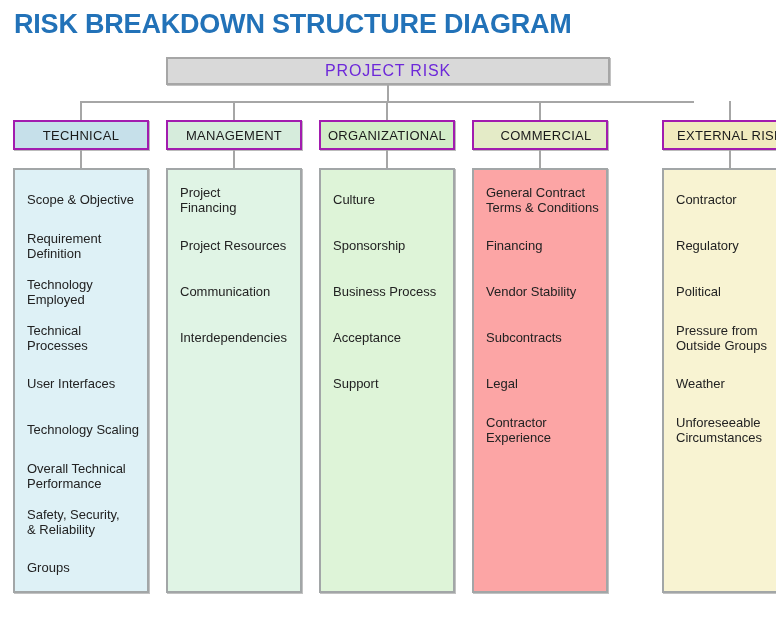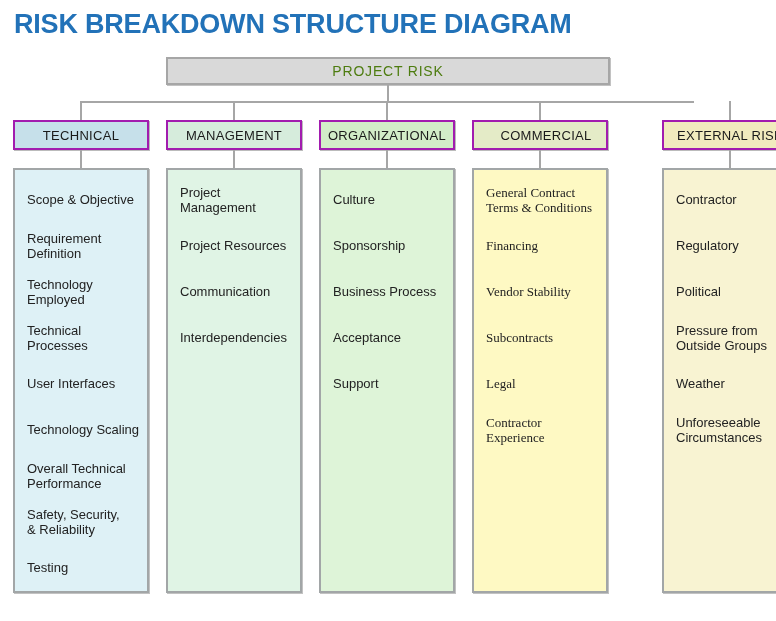--- a/index.html
+++ b/index.html
@@ -30,23 +30,23 @@
     position: absolute;
     left: 166px;
     top: 57px;
     width: 444px;
     height: 28px;
     border: 2px solid #a6a6a6;
     background: #d9d9d9;
     display: flex;
     align-items: center;
     justify-content: center;
-    font-size: 14px;
+    font-size: 16px;
     letter-spacing: 0.8px;
-    color: #4d7c0f;
+    color: #6d28d9;
     box-shadow: 1px 1px 0 rgba(120,120,120,0.45);
   }
 
   .connector { position: absolute; background: #a6a6a6; }
   .riser { left: 387px; top: 85px; width: 2px; height: 17px; }
   .hline { left: 80px; top: 101px; width: 614px; height: 2px; }
 
   .column { position: absolute; top: 101px; width: 136px; height: 492px; }
   #columns .column:nth-of-type(1) { left: 13px; }
   #columns .column:nth-of-type(2) { left: 166px; }
@@ -123,33 +123,33 @@
 Definition</div>
           <div class="risk-item">Technology
 Employed</div>
           <div class="risk-item">Technical Processes</div>
           <div class="risk-item">User Interfaces</div>
           <div class="risk-item">Technology Scaling</div>
           <div class="risk-item">Overall Technical
 Performance</div>
           <div class="risk-item">Safety, Security,
 &amp; Reliability</div>
-          <div class="risk-item">Testing</div>
+          <div class="risk-item">Groups</div>
         </div>
   </div>
 
   <div class="column">
     <div class="stub stub-top" style="background: rgb(166, 166, 166);"></div>
     <div class="cat-header" style="background: rgb(214, 236, 220);">
       <span class="cat-label">MANAGEMENT</span>
     </div>
     <div class="stub stub-mid" style="background: rgb(166, 166, 166);"></div>
     <div class="cat-list" style="background: rgb(224, 244, 229);">
           <div class="risk-item">Project
-Management</div>
+Financing</div>
           <div class="risk-item">Project Resources</div>
           <div class="risk-item">Communication</div>
           <div class="risk-item">Interdependencies</div>
         </div>
   </div>
 
   <div class="column">
     <div class="stub stub-top" style="background: rgb(166, 166, 166);"></div>
     <div class="cat-header" style="background: rgb(210, 237, 200);">
       <span class="cat-label">ORGANIZATIONAL</span>
@@ -163,21 +163,21 @@
           <div class="risk-item">Support</div>
         </div>
   </div>
 
   <div class="column">
     <div class="stub stub-top" style="background: rgb(166, 166, 166);"></div>
     <div class="cat-header" style="background: rgb(228, 235, 199); padding-left: 12px;">
       <span class="cat-label">COMMERCIAL</span>
     </div>
     <div class="stub stub-mid" style="background: rgb(166, 166, 166);"></div>
-    <div class="cat-list" style="background: #fef9c3; font-family: Liberation Serif, serif;">
+    <div class="cat-list" style="background: #fca5a5;">
           <div class="risk-item">General Contract
 Terms &amp; Conditions</div>
           <div class="risk-item">Financing</div>
           <div class="risk-item">Vendor Stability</div>
           <div class="risk-item">Subcontracts</div>
           <div class="risk-item">Legal</div>
           <div class="risk-item">Contractor
 Experience</div>
         </div>
   </div>

